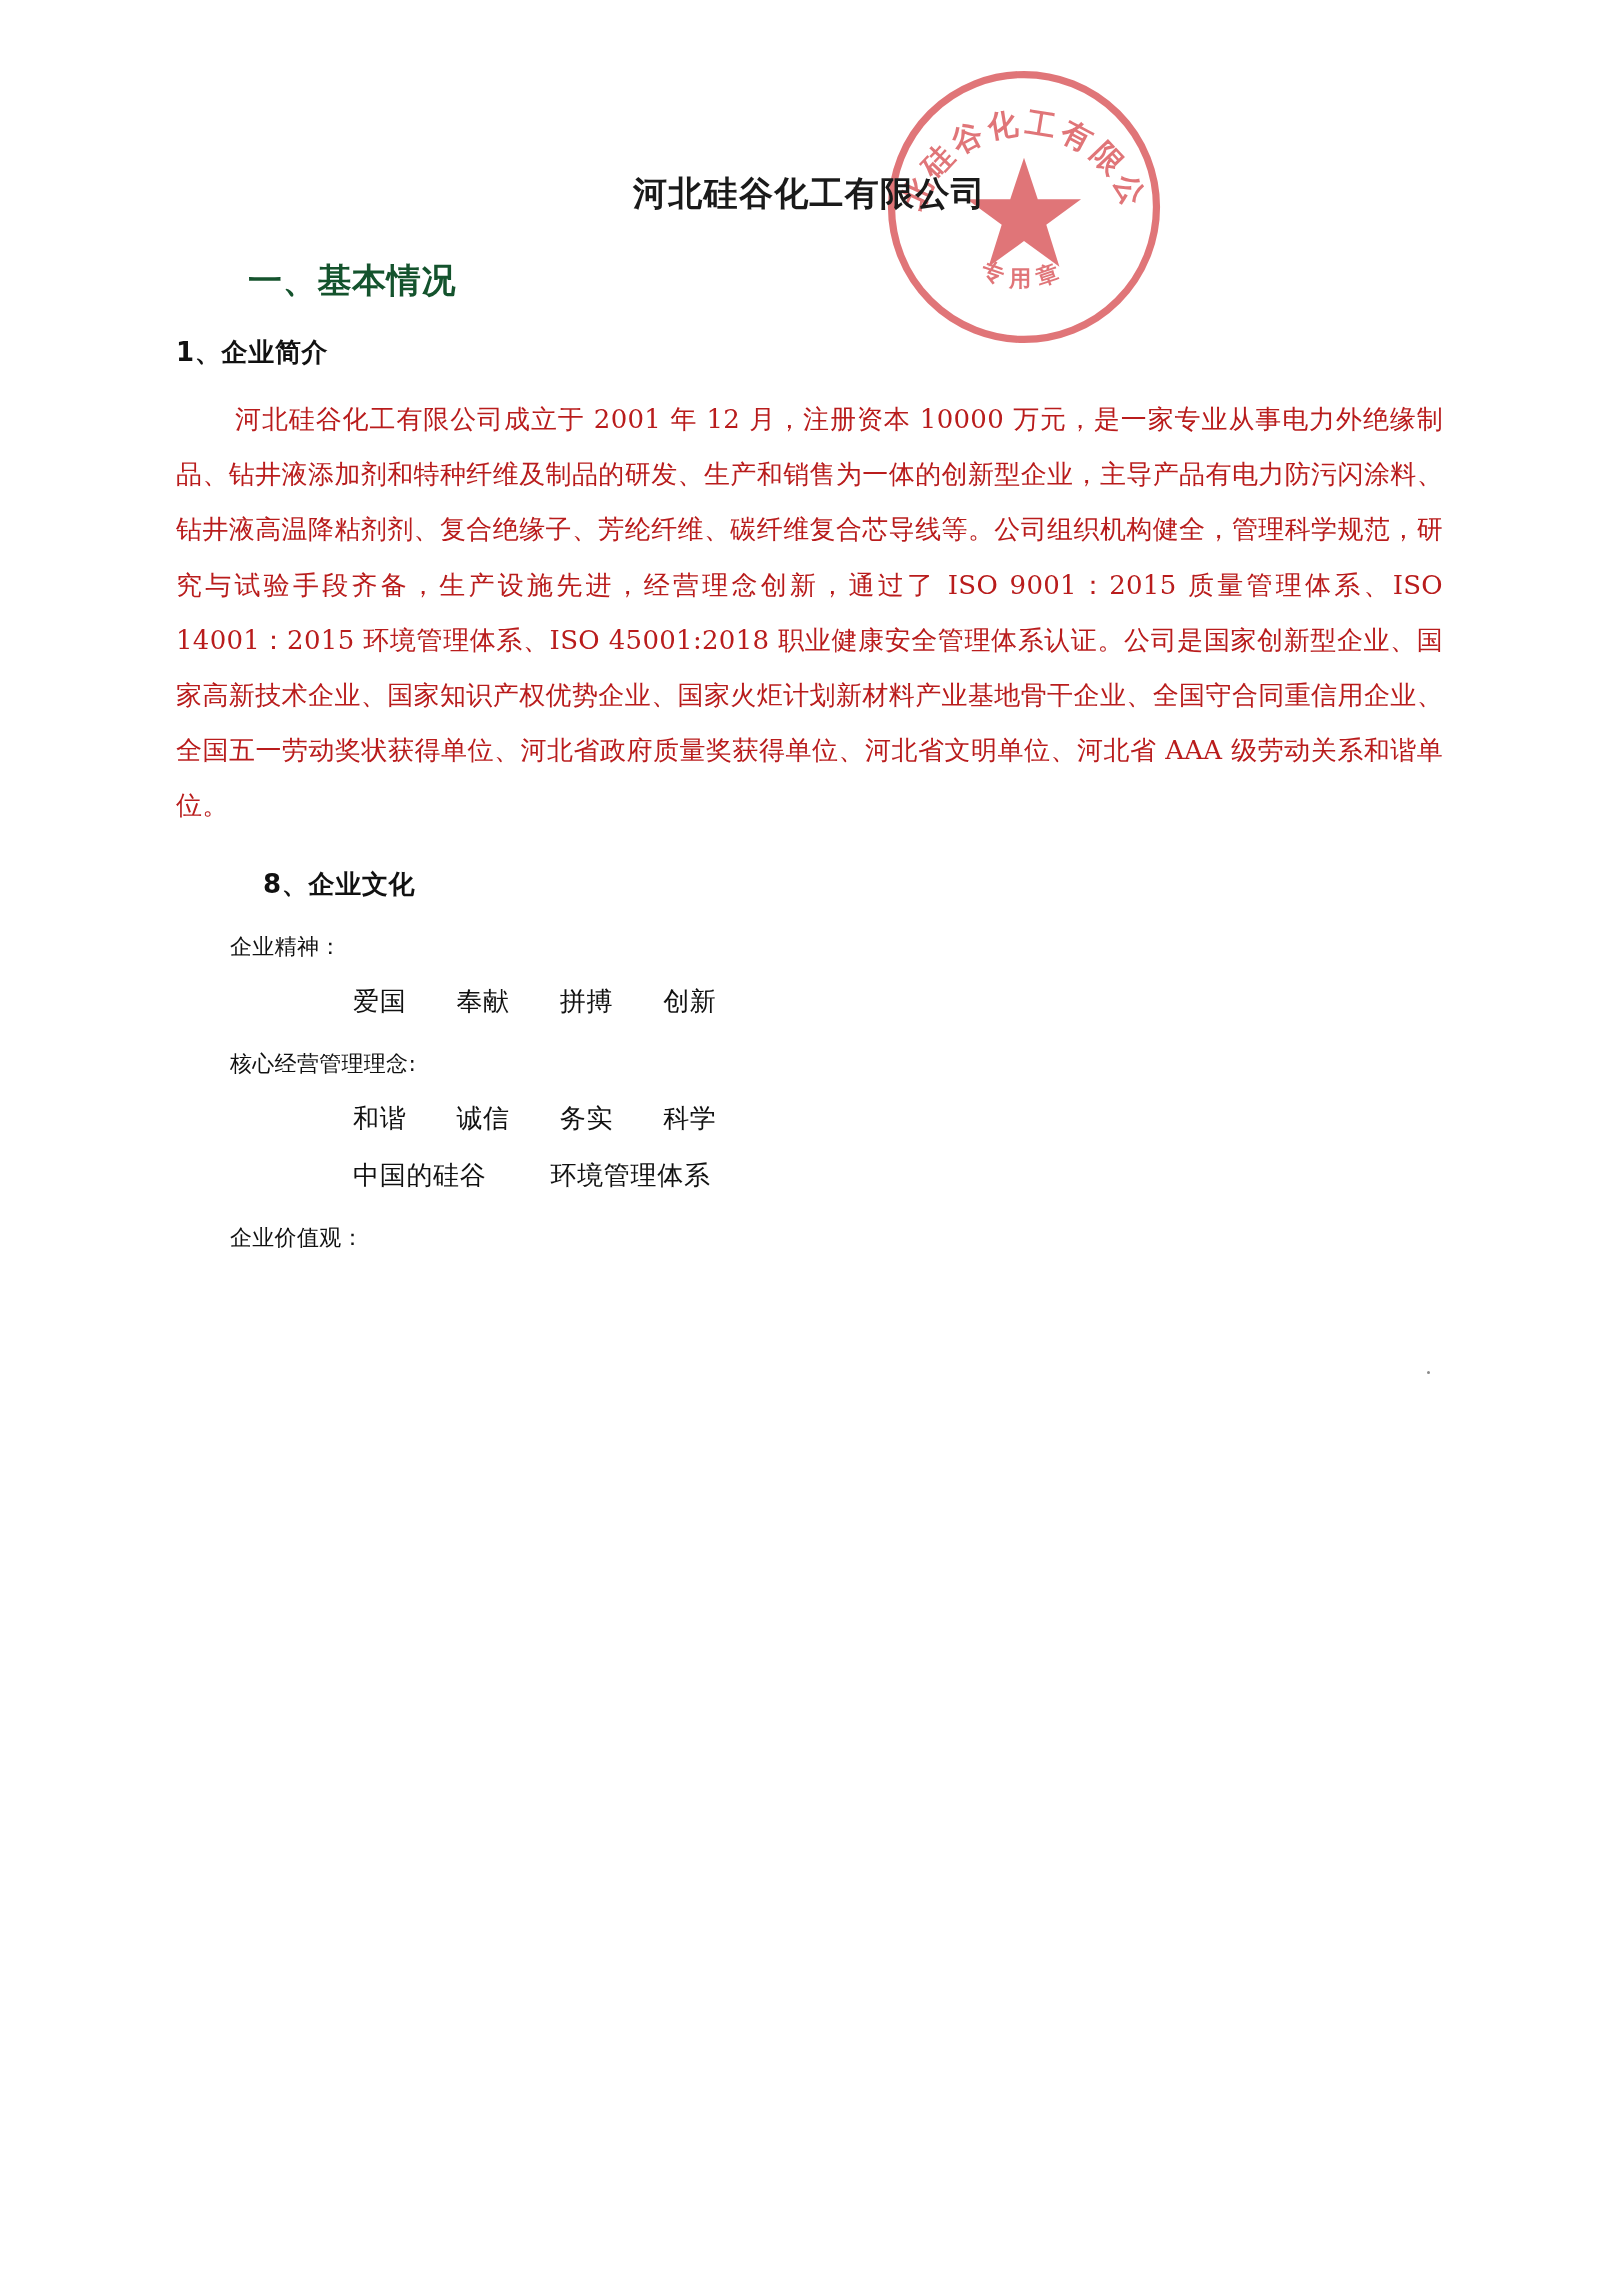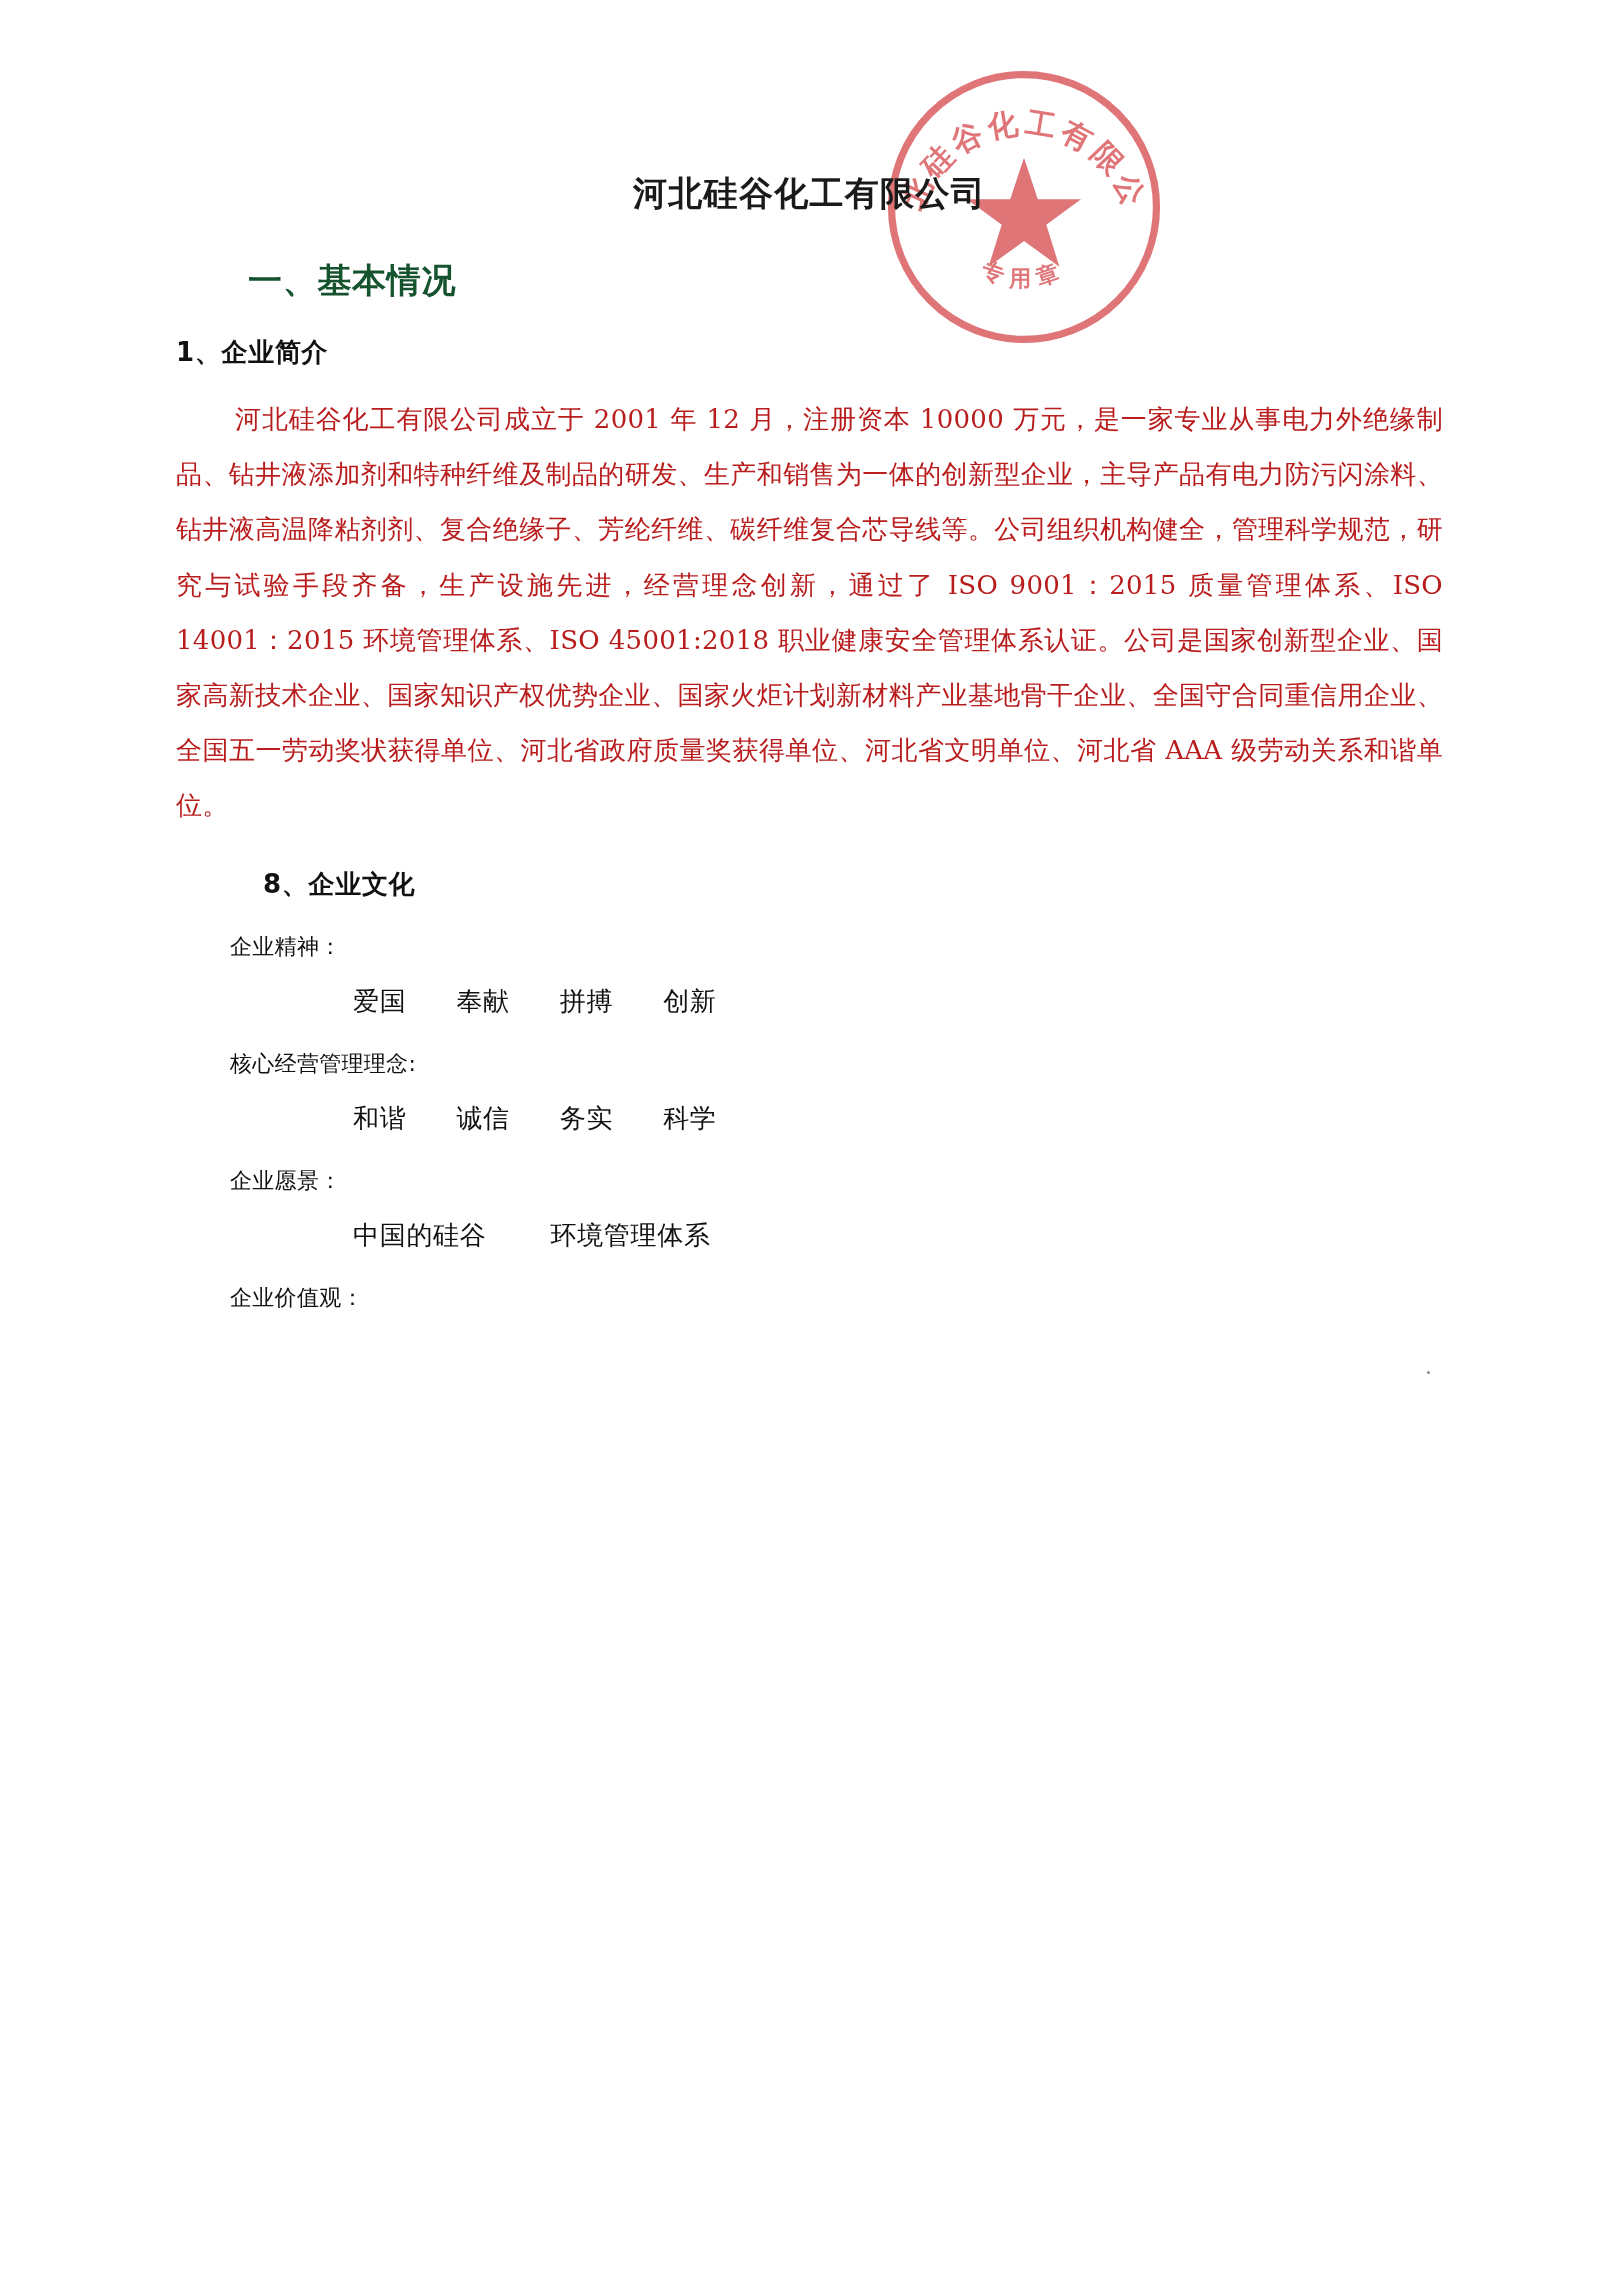--- a/index.html
+++ b/index.html
@@ -176,21 +176,20 @@
     </div>
 
     <div class="label-bold">核心经营管理理念:</div>
     <div class="values-row">
       <span class="v">和谐</span>
       <span class="v">诚信</span>
       <span class="v">务实</span>
       <span class="v">科学</span>
     </div>
 
-    <div class="label-bold">企业愿景：</div>
     <div class="values-row wide">
       <span class="v">中国的硅谷</span>
       <span class="v">环境管理体系</span>
     </div>
 
     <div class="label-bold">企业价值观：</div>
 
   </div>
 
   <div class="margin-dot"></div>

